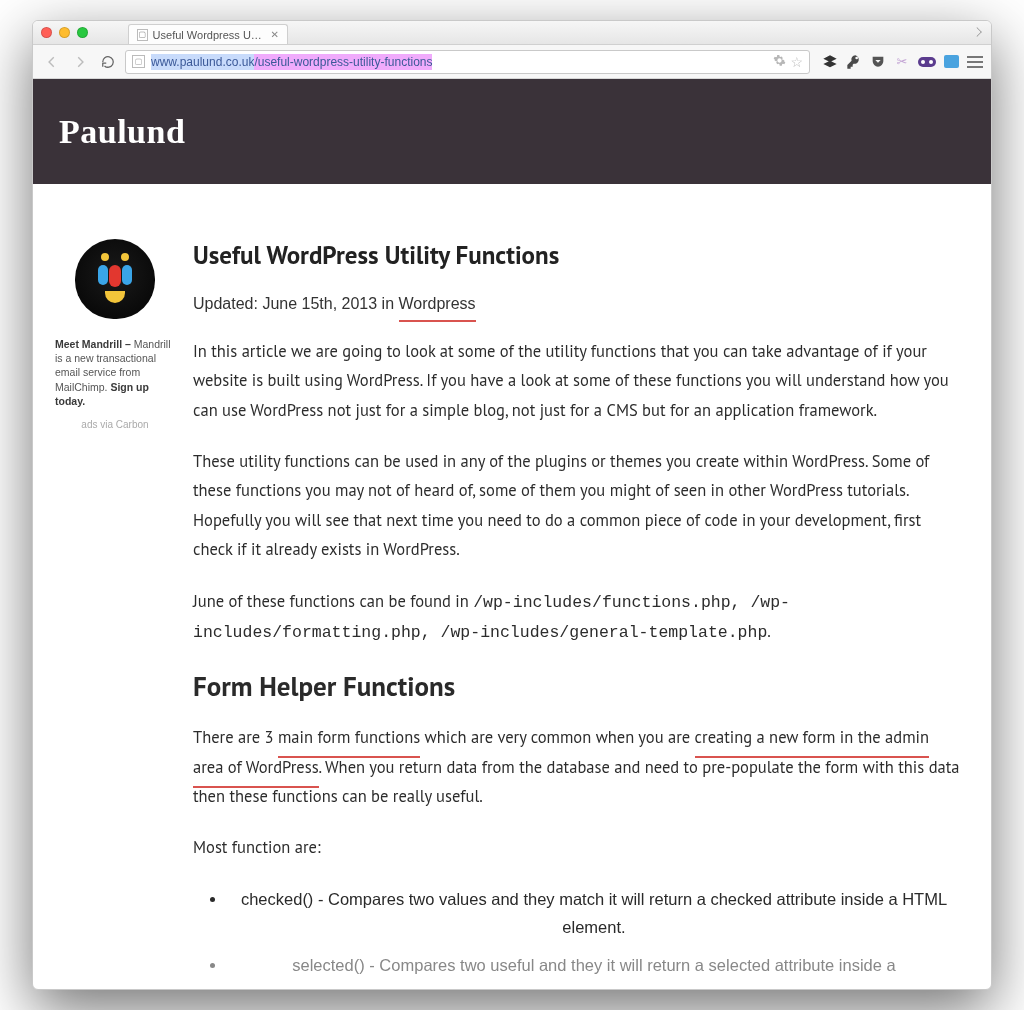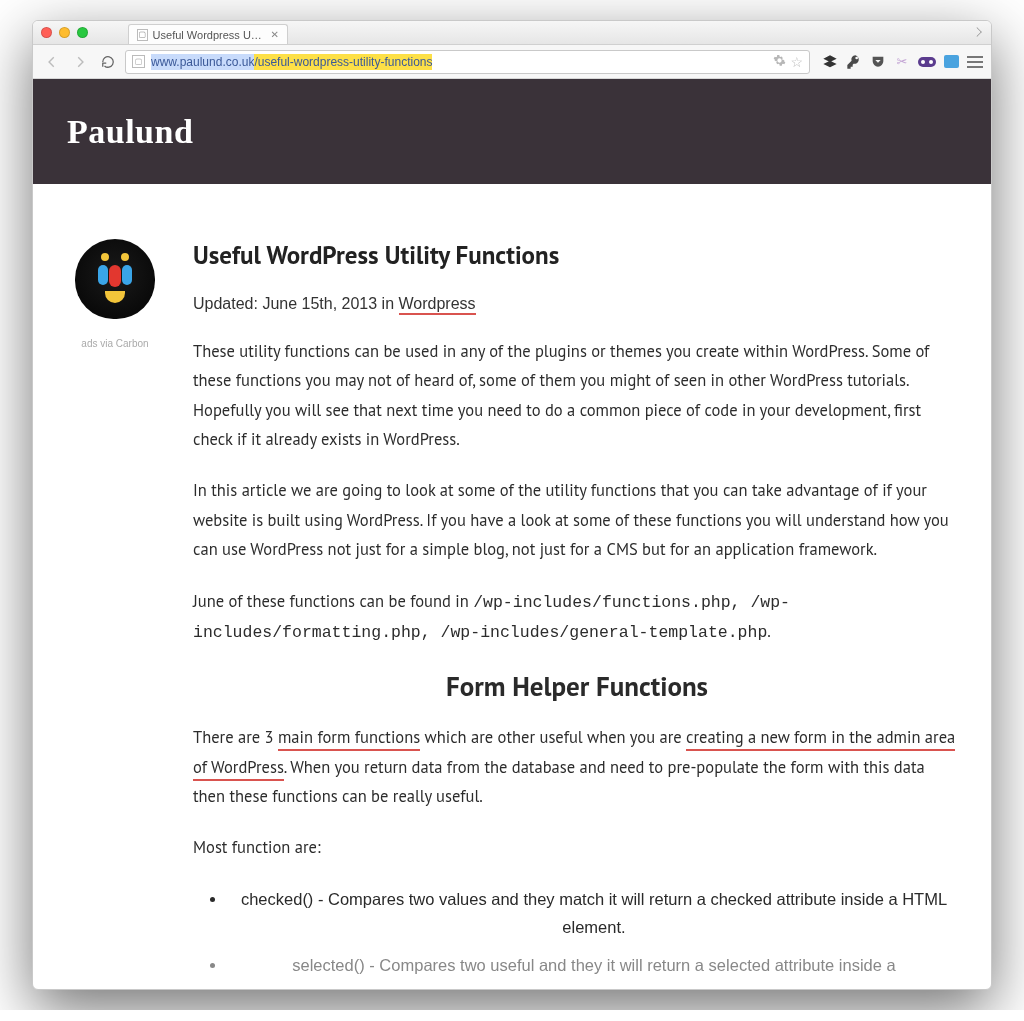--- a/index.html
+++ b/index.html
@@ -79,42 +79,42 @@
     border-radius: 3px;
     display: flex;
     align-items: center;
     padding: 0 6px;
     gap: 6px;
     font-size: 12px;
   }
   .omnibox .page-fav { width: 13px; height:13px; border:1px solid #bbb; color:#999; font-size:8px; display:flex;align-items:center;justify-content:center;}
   .url-wrap { flex:1; display:flex; overflow:hidden; }
   .url-domain { color:#3b5998; background:#c8dbfb; padding: 1px 0; }
-  .url-path   { color:#3b5998; background:#fde047; padding: 1px 0; }
+  .url-path   { color:#3b5998; background:#f0abfc; padding: 1px 0; }
   .omni-right { display:flex; align-items:center; gap:4px; }
   .omni-icon  { width:14px; font-size:12px; color:#888; text-align:center; }
   .star { color:#bbb; font-size:14px; }
   .ext-icons { display:flex; align-items:center; gap:8px; margin-left:6px; }
   .ext { width:16px; height:16px; display:flex; align-items:center; justify-content:center; font-size:13px; }
   .ext.stack svg, .ext svg { width:16px; height:16px; }
   .ext.bandit { width:18px; height:10px; background:#5b3c8e; border-radius:5px; position:relative; }
   .ext.bandit::before, .ext.bandit::after { content:""; position:absolute; width:4px;height:4px;background:#fff;border-radius:50%; top:3px; }
   .ext.bandit::before{ left:3px;} .ext.bandit::after{ right:3px;}
   .ext.square { width:15px;height:13px;background:#4aa3df;border-radius:2px;}
   .hamburger { width:16px; display:flex; flex-direction:column; gap:3px;}
   .hamburger span{height:2px;background:#777;}
   
   .site-header {
     background: #3a3239;
     color:#fff;
     height: 105px;
     display:flex;
     align-items:center;
     justify-content:space-between;
-    padding: 0 34px 0 34px;
+    padding: 0 34px 0 26px;
   }
   .logo { font-size: 34px; font-weight: 700; letter-spacing: 0.5px; font-family: Georgia, 'Times New Roman', serif;}
   .nav { display:flex; gap:34px; font-size:17px; font-weight:600; }
   .nav-item { color:#fff; }
   
   .content-area { display:flex; padding: 55px 30px 0 22px; gap: 18px; min-height: 780px; }
   .sidebar { width: 120px; flex-shrink:0; font-size: 10.5px; color:#555; line-height:1.35; }
   .ad-img {
     width: 80px; height: 80px; margin: 0 auto 18px;
     background: radial-gradient(circle at 50% 45%, #1a1a1a 0%, #0a0a0a 70%);
@@ -129,24 +129,24 @@
   .mandrill-face .cheekL,.mandrill-face .cheekR{position:absolute;top:8px;width:10px;height:20px;background:#3aa5e8;border-radius:6px;}
   .mandrill-face .cheekL{left:2px;} .mandrill-face .cheekR{right:2px;}
   .mandrill-face .beard{position:absolute;bottom:-2px;left:9px;width:20px;height:12px;background:#f3c53a;border-radius:0 0 10px 10px;}
   .mandrill-face .eyeL,.mandrill-face .eyeR{position:absolute;top:-4px;width:8px;height:8px;background:#f3c53a;border-radius:50%;}
   .mandrill-face .eyeL{left:5px;} .mandrill-face .eyeR{right:5px;}
   .ad-text b { color:#3a3a3a; }
   .ad-via { text-align:center; color:#aaa; margin-top:10px; font-size:10px; }
   .article { flex:1; color:#2a2a2a; }
   .article h1 { font-size: 25px; font-weight:600; font-family: "PT Sans","Segoe UI",sans-serif; margin-bottom: 24px; color:#222;}
   .meta { font-size:16px; color:#333; margin-bottom: 24px; }
-  .linkish { border-bottom: 2px solid #d9534f; padding-bottom:1px; }
+  .linkish { border-bottom: 2px solid #d9534f; padding-bottom:8px; }
   .article p { font-size:16.5px; line-height:1.78; margin-bottom: 22px; color:#2c2c2c; font-family: "PT Sans","Segoe UI",sans-serif;}
   .code-path { font-family: Liberation Mono, monospace; }
-  .article h2 { font-size:27px; font-weight:700; margin: 8px 0 20px; font-family:"PT Sans","Segoe UI",sans-serif;text-align:center;}
+  .article h2 { font-size:27px; font-weight:700; margin: 8px 0 20px; font-family:"PT Sans","Segoe UI",sans-serif;}
   .article ul { margin-left: 34px; font-size:16.5px; line-height:1.7;text-align:center; }
   .article li { margin-bottom: 10px; }
   .cutoff { color:#888; }
 </style>
 </head>
 <body>
 
 <div class="window-frame">
 
   <div class="titlebar">
@@ -233,36 +233,40 @@
       <div class="ad-img">
         <div class="mandrill-face">
           <div class="eyeL"></div>
             <div class="eyeR"></div>
           <div class="cheekL"></div>
             <div class="nose"></div>
             <div class="cheekR"></div>
           <div class="beard"></div>
         </div>
       </div>
+      <div class="ad-text">
+        <b>Meet Mandrill – </b><span>Mandrill is a new transactional email service from MailChimp.</span>
+        <b>Sign up today.</b>
+      </div>
       <div class="ad-via">ads via Carbon</div>
     </aside>
 
     <article class="article">
       <h1>Useful WordPress Utility Functions</h1>
       <div class="meta">
         <span>Updated: June 15th, 2013 in </span><span class="linkish">Wordpress</span>
       </div>
+      <p>In this article we are going to look at some of the utility functions that you can take advantage of if your website is built using WordPress. If you have a look at some of these functions you will understand how you can use WordPress not just for a simple blog, not just for a CMS but for an application framework.</p>
       <p>These utility functions can be used in any of the plugins or themes you create within WordPress. Some of these functions you may not of heard of, some of them you might of seen in other WordPress tutorials. Hopefully you will see that next time you need to do a common piece of code in your development, first check if it already exists in WordPress.</p>
-      <p>In this article we are going to look at some of the utility functions that you can take advantage of if your website is built using WordPress. If you have a look at some of these functions you will understand how you can use WordPress not just for a simple blog, not just for a CMS but for an application framework.</p>
       <p>
         <span>June of these functions can be found in </span><span class="code-path">/wp-includes/functions.php, /wp-includes/formatting.php, /wp-includes/general-template.php</span><span>.</span>
       </p>
       <h2>Form Helper Functions</h2>
       <p>
-        <span>There are 3 </span><span class="linkish">main form functions</span><span> which are other useful when you are </span><span class="linkish">creating a new form in the admin area of WordPress</span><span>. When you return data from the database and need to pre-populate the form with this data then these functions can be really useful.</span>
+        <span>There are 3 </span><span class="linkish">main form functions</span><span> which are very common when you are </span><span class="linkish">creating a new form in the admin area of WordPress</span><span>. When you return data from the database and need to pre-populate the form with this data then these functions can be really useful.</span>
       </p>
       <p>Most function are:</p>
       <ul>
         <li>checked() - Compares two values and they match it will return a checked attribute inside a HTML element.</li>
         <li class="cutoff">selected() - Compares two useful and they it will return a selected attribute inside a</li>
       </ul>
     </article>
   </div>
 
 </div>

